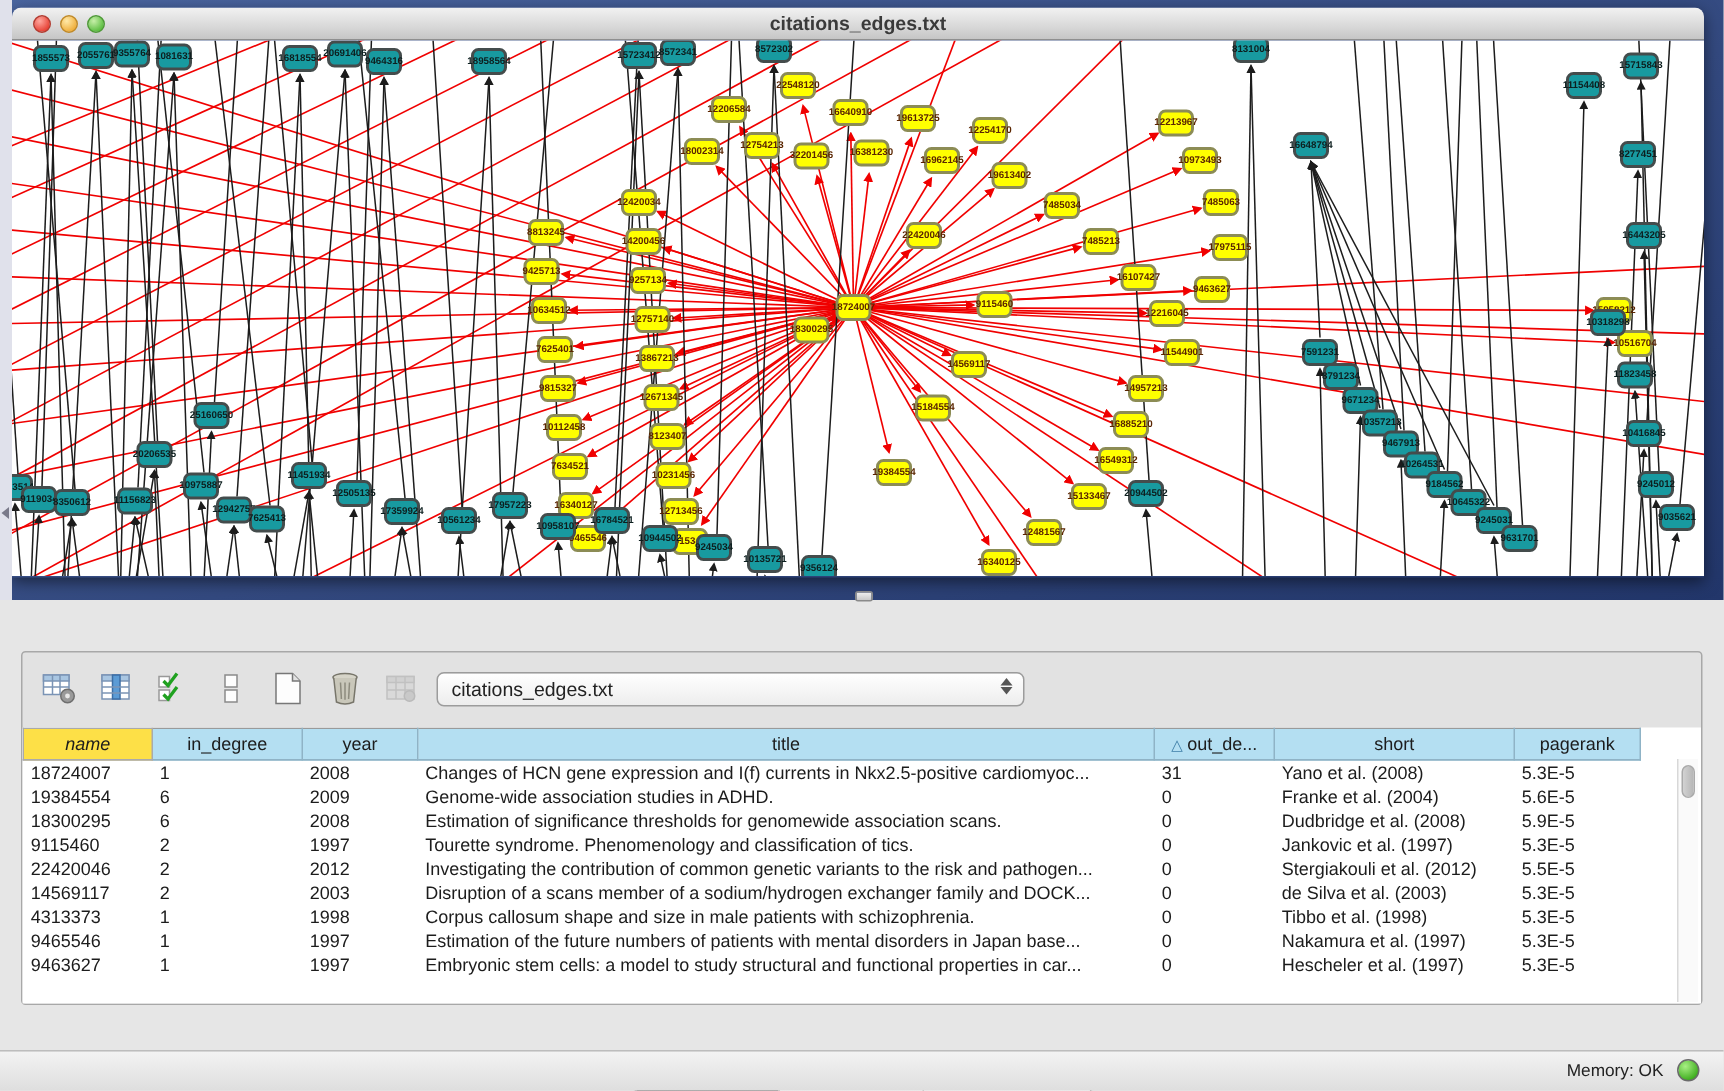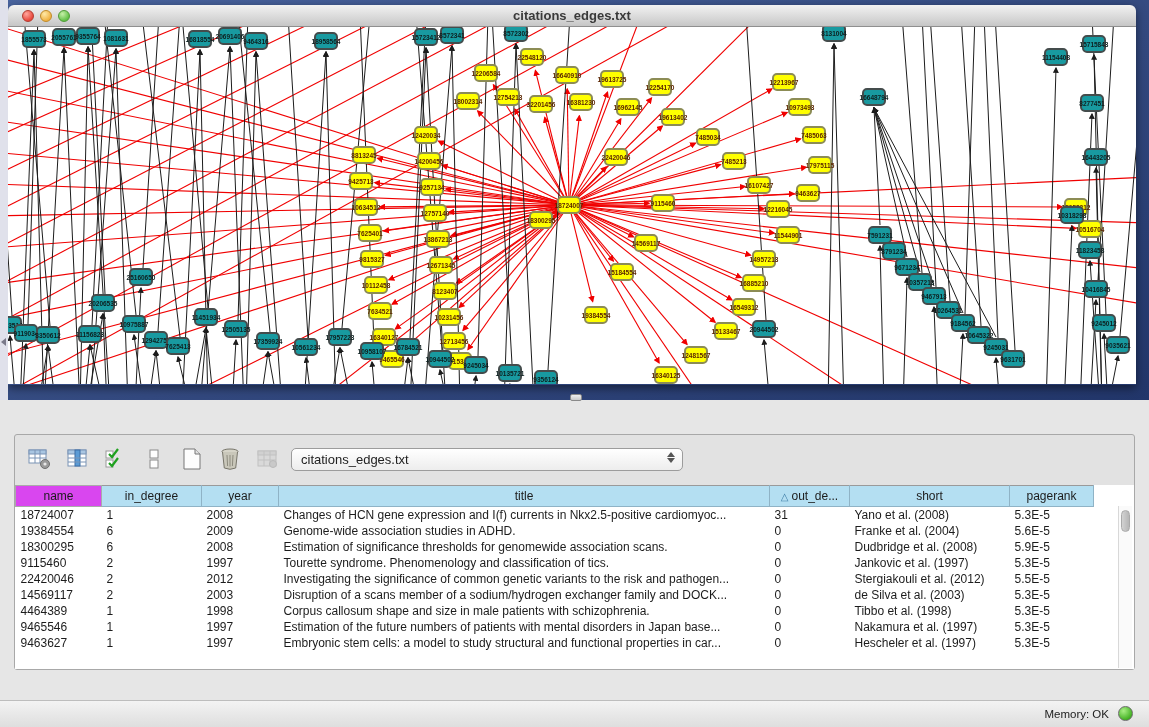--- a/index.html
+++ b/index.html
@@ -54,21 +54,21 @@
     font-size:13px; color:#222; line-height:21px; padding-left:9px; }
   .net-select .steppers { position:absolute; right:7px; top:3px; display:flex; flex-direction:column; gap:1px; }
   .net-select .steppers i { width:0; height:0; border-left:4px solid transparent; border-right:4px solid transparent; }
   .stp-up { border-bottom:5px solid #555; }
   .stp-dn { border-top:5px solid #555; }
 
   .tbl-wrap { position:absolute; left:0px; top:50px; width:1119px; height:184px; background:#ffffff; overflow:hidden; }
   table.attr { border-collapse:collapse; table-layout:fixed; font-size:12px; color:#1c1c1c; }
   table.attr th { height:21px; font-weight:400; text-align:center;
     background:#b4dff2; border:1px solid #8fb3c6; border-top:1px solid #9a9a9a; }
-  table.attr th.name-col { background:#d946ef; border:1px solid #aaaaaa; }
+  table.attr th.name-col { background:#fde047; border:1px solid #aaaaaa;font-style:italic; }
   table.attr td { height:16px; padding:0 0 0 5px; white-space:nowrap; overflow:hidden; }
   .sort-glyph { color:#3f7fa8; font-size:10px; margin-right:3px; }
   .vscroll { position:absolute; right:2px; top:71px; width:14px; height:162px; background:#fafafa; border-left:1px solid #d8d8d8; }
   .vthumb { position:absolute; left:2px; top:4px; width:9px; height:22px; border-radius:5px;
     background:linear-gradient(90deg,#d2d2d2,#b6b6b6); border:1px solid #aaa; }
 
   .tabbar { position:absolute; left:0; top:274px; width:1121px; display:flex; justify-content:center; }
   .seg { display:flex; height:21px; border:1px solid #9c9c9c; border-radius:5px; overflow:hidden;
     background:#fff; box-shadow:0 1px 1px rgba(0,0,0,.15); }
   .seg .tab { padding:2px 16px; font-size:12.5px; color:#111; background:linear-gradient(#ffffff,#f1f1f1);
@@ -758,36 +758,36 @@
               <td>1997</td>
               <td>Tourette syndrome. Phenomenology and classification of tics.</td>
               <td>0</td>
               <td>Jankovic et al. (1997)</td>
               <td>5.3E-5</td>
             </tr>
             <tr>
               <td>22420046</td>
               <td>2</td>
               <td>2012</td>
-              <td>Investigating the significance of common genetic variants to the risk and pathogen...</td>
+              <td>Investigating the contribution of common genetic variants to the risk and pathogen...</td>
               <td>0</td>
               <td>Stergiakouli et al. (2012)</td>
               <td>5.5E-5</td>
             </tr>
             <tr>
               <td>14569117</td>
               <td>2</td>
               <td>2003</td>
               <td>Disruption of a scans member of a sodium/hydrogen exchanger family and DOCK...</td>
               <td>0</td>
               <td>de Silva et al. (2003)</td>
               <td>5.3E-5</td>
             </tr>
             <tr>
-              <td>4464389</td>
+              <td>4313373</td>
               <td>1</td>
               <td>1998</td>
               <td>Corpus callosum shape and size in male patients with schizophrenia.</td>
               <td>0</td>
               <td>Tibbo et al. (1998)</td>
               <td>5.3E-5</td>
             </tr>
             <tr>
               <td>9465546</td>
               <td>1</td>

